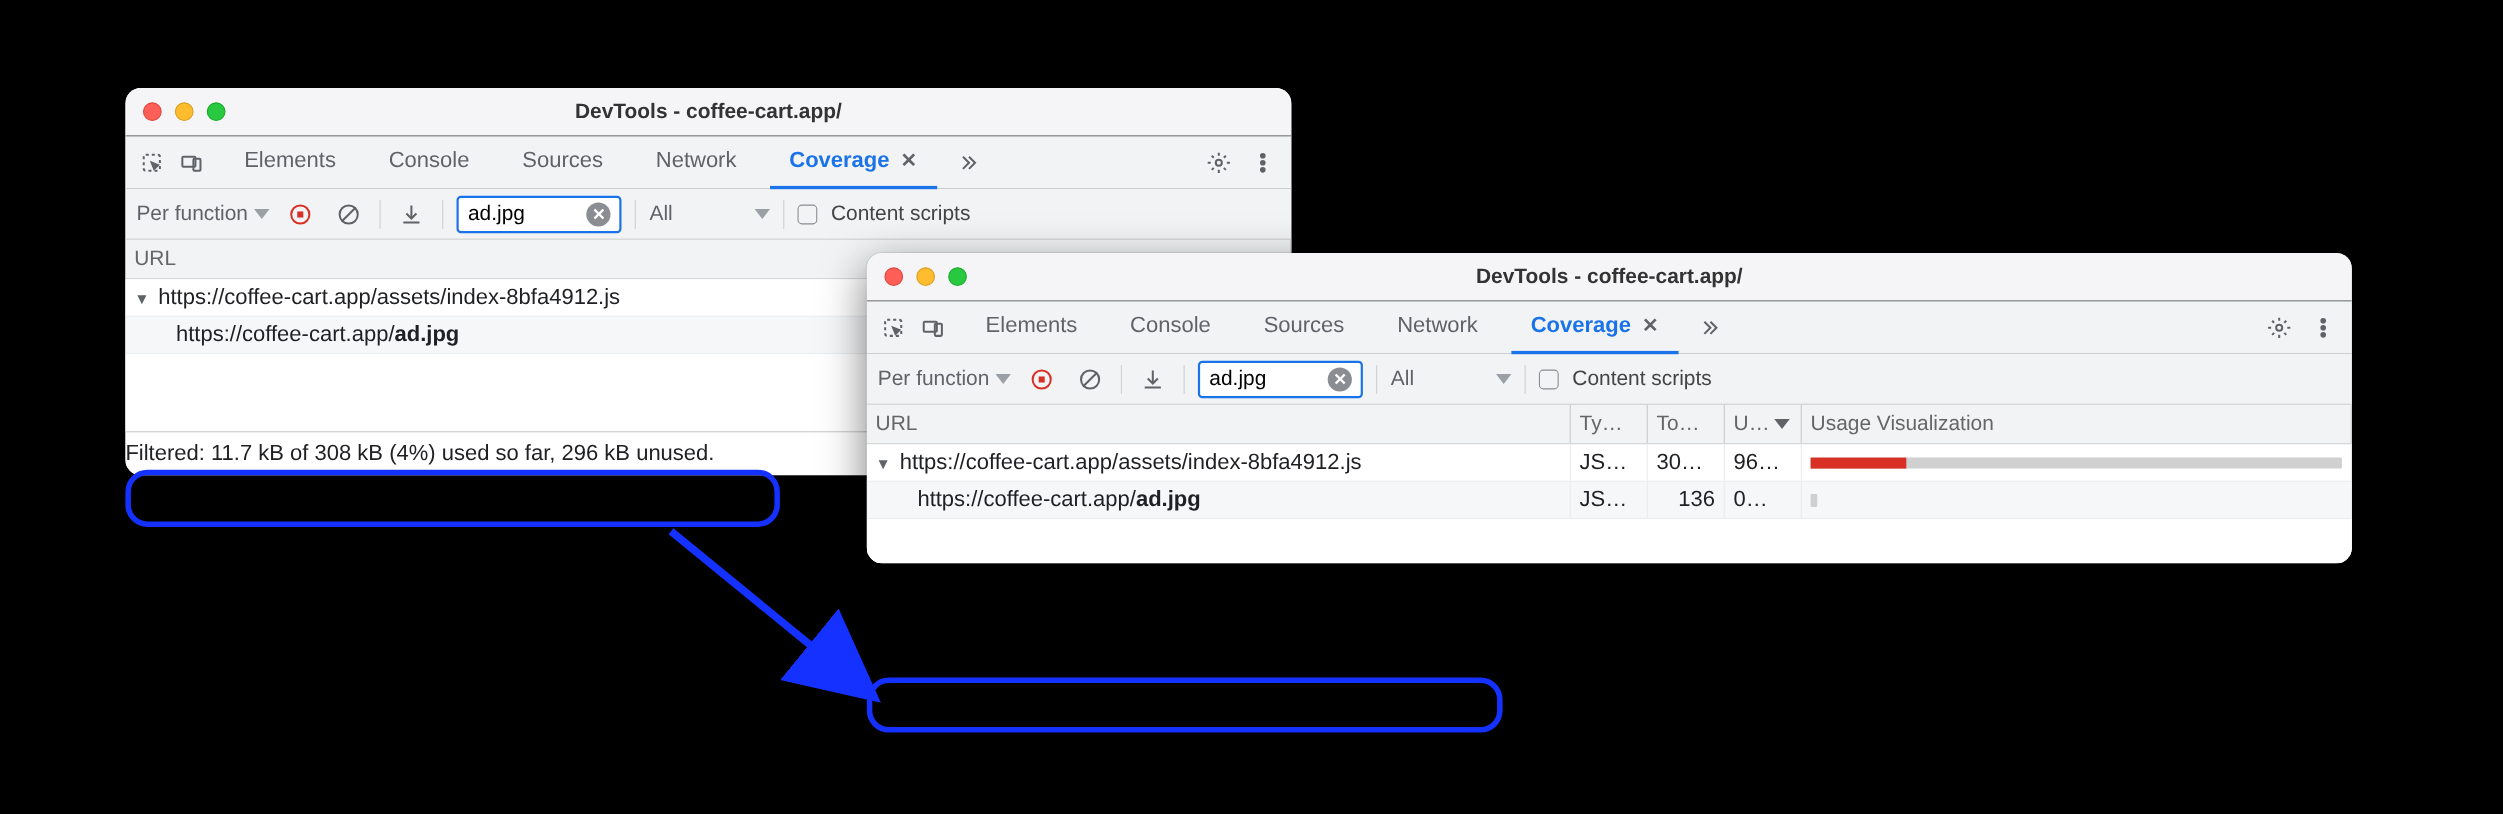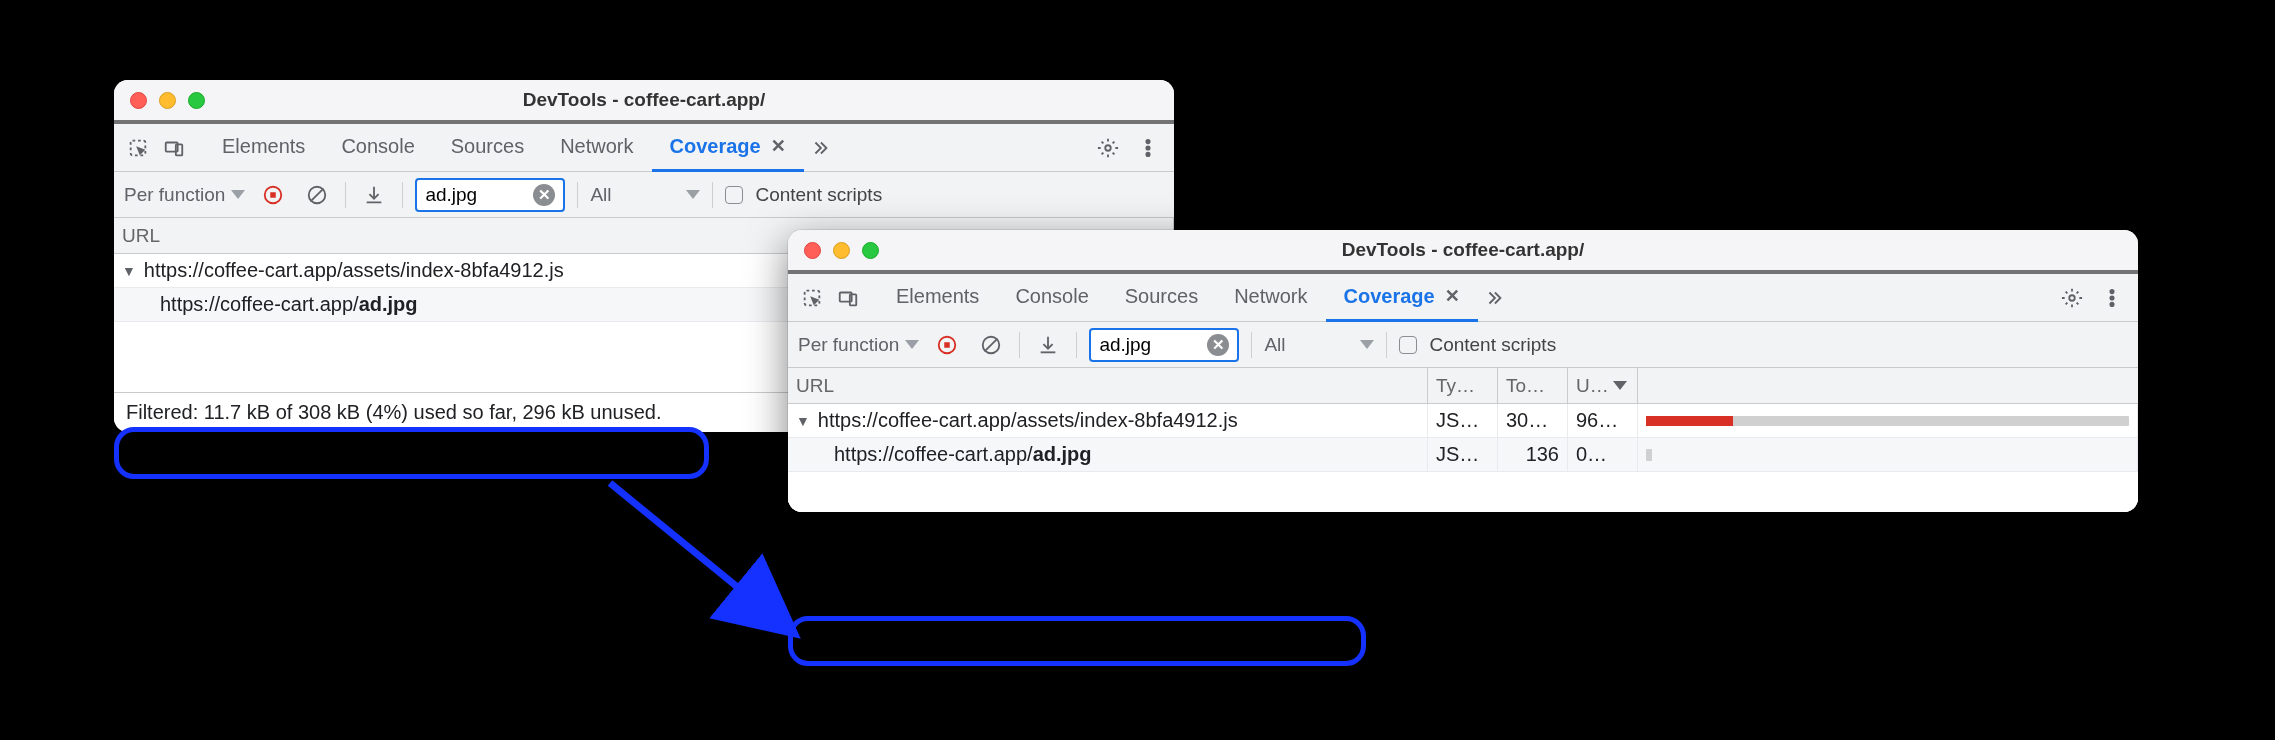--- a/index.html
+++ b/index.html
@@ -21,21 +21,21 @@
     border-radius: 14px;
     box-shadow: 0 0 0 1px rgba(0,0,0,0.08), 0 12px 40px rgba(0,0,0,0.5);
     overflow: hidden;
   }
   .titlebar {
     height: 44px;
     display: flex;
     align-items: center;
     padding: 0 16px;
     background: #f5f5f7;
-    border-bottom: 4px solid #737373;
+    border-bottom: 1px solid #737373;
     position: relative;
   }
   .traffic { display: flex; gap: 12px; }
   .traffic span { width: 17px; height: 17px; border-radius: 50%; display: block; }
   .tl-r { background: #ff5f57; border:1px solid #e0443e; }
   .tl-y { background: #febc2e; border:1px solid #d89e22; }
   .tl-g { background: #28c840; border:1px solid #1aab29; }
   .win-title {
     position: absolute; left: 0; right: 0;
     text-align: center;
@@ -46,21 +46,21 @@
   
   .tabstrip {
     height: 48px;
     display: flex; align-items: center;
     padding: 0 10px;
     background: #f1f3f4;
     border-bottom: 1px solid #cacaca;
     gap: 8px;
   }
   .tabstrip .icon { width: 28px; height: 28px; display: flex; align-items:center; justify-content:center; color:#5f6368; }
-  .tabs { display: flex; align-items: center; gap: 0; margin-left: 8px; }
+  .tabs { display: flex; align-items: center; gap: 12px; margin-left: 8px; }
   .tab {
     padding: 0 18px; height: 48px; display: flex; align-items: center;
     font-size: 20px; color: #5f6368; border-bottom: 3px solid transparent;
     cursor: default;
   }
   .tab.active { color: #1a73e8; border-bottom-color: #1a73e8; font-weight: 700; }
   .tab .closex { margin-left: 10px; font-size: 18px; color:#5f6368; }
   .spacer { flex: 1; }
   .iconbtn { width:32px; height:32px; display:flex; align-items:center; justify-content:center; color:#5f6368; }
 
@@ -101,21 +101,21 @@
   .row { display:flex; align-items:stretch; border-bottom:1px solid #e8eaed; font-size:20px; }
   .row.alt { background:#f6f7f9; }
   .cell { display:flex; align-items:center; padding:5px 8px; border-right:1px solid #e8eaed; white-space:nowrap; overflow:hidden; }
   .disclosure { color:#5f6368; margin-right:8px; font-size:14px; }
   .usage-bar { flex:1; height:10px; background:#d0d0d0; position:relative; border-radius:1px; }
   .usage-bar .used { position:absolute; left:0; top:0; bottom:0; background:#d93025; }
   .usage-bar.tiny { width:6px; height:12px; flex:none; }
 
   
   .statusbar { height:40px; display:flex; align-items:center; background:#fff; border-top:1px solid #cacaca; font-size:20px; }
-  .status-seg { padding:0 12px; white-space:nowrap; }
+  .status-seg { padding:0 0; white-space:nowrap; }
 
   
   .annot {
     position:absolute; border:5px solid #1431ff; border-radius:20px; pointer-events:none;
   }
   svg.arrow { position:absolute; pointer-events:none; }
 
   
   svg.ic { width:22px; height:22px; stroke:#5f6368; stroke-width:2; fill:none; }
 </style>
@@ -362,20 +362,23 @@
       </div>
     <div class="th" style="width:70px">
         <span>Ty…</span>
       </div>
     <div class="th" style="width:70px">
         <span>To…</span>
       </div>
     <div class="th" style="width:70px">
         <span>U…</span>
         <span class="tri-down" style="margin-left:4px;border-top-color:#5f6368"></span>
+      </div>
+    <div class="th" style="flex:1">
+        <span>Usage Visualization</span>
       </div>
   </div>
   <div class="tbody">
     <div class="row">
       <div class="cell" style="width:640px">
         <span class="disclosure">▼</span>
         <span>https://coffee-cart.app/assets/index-8bfa4912.js</span>
       </div>
       <div class="cell" style="width:70px">JS…</div>
       <div class="cell" style="width:70px">30…</div>

